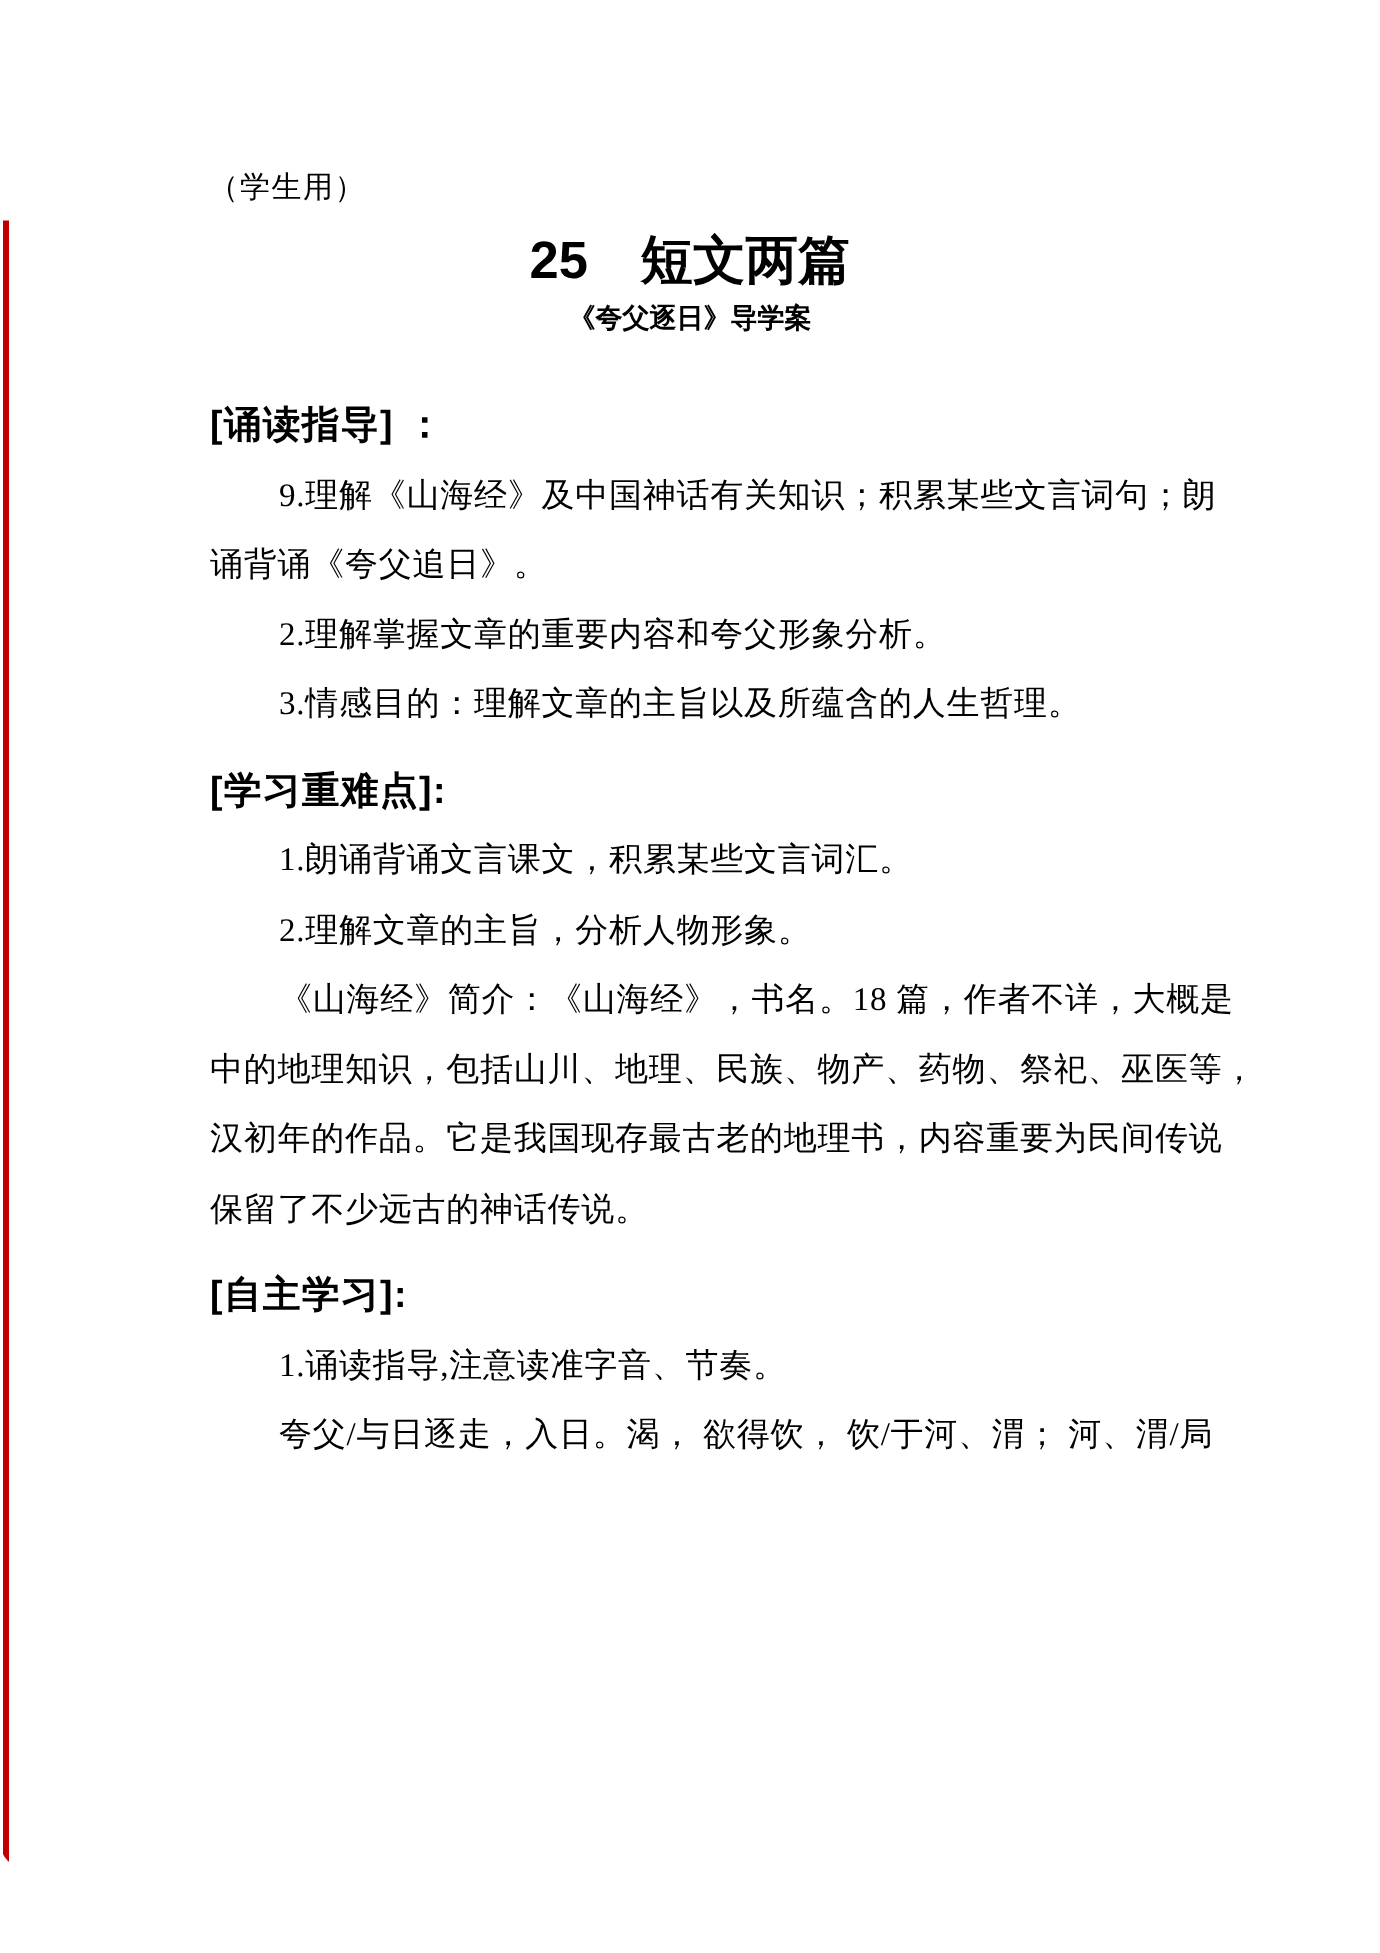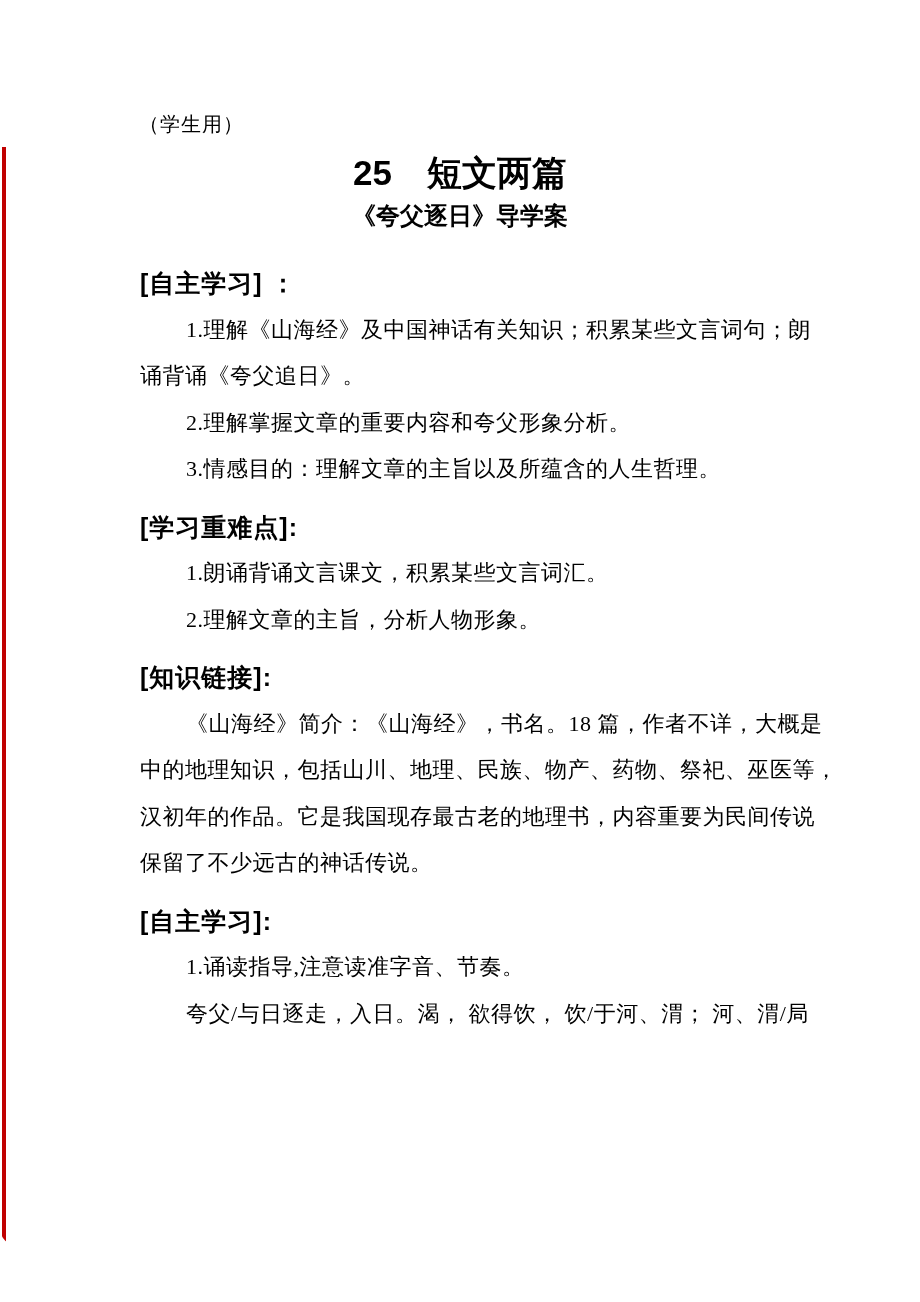--- a/index.html
+++ b/index.html
@@ -41,21 +41,21 @@
     font-size: 35px;
     font-weight: bold;
     font-family: Liberation Sans, sans-serif;
   }
   .doc-subtitle {
     position: absolute;
     left: 0;
     top: 200px;
     width: 920px;
     text-align: center;
-    font-size: 24px;
+    font-size: 18px;
     font-weight: bold;
     font-family: "Liberation Sans", "DejaVu Sans", sans-serif;
   }
   .doc-content {
     position: absolute;
     left: 140px;
     top: 240px;
     width: 700px;
   }
   .section-heading {
@@ -81,29 +81,28 @@
 </style>
 </head>
 <body>
 
 <div class="doc-page" style="background: rgb(255, 255, 255); color: rgb(0, 0, 0);">
   <div class="red-bar" style="background: rgb(192, 0, 0);"></div>
   <div class="doc-tag">（学生用）</div>
   <div class="doc-title">25　短文两篇</div>
   <div class="doc-subtitle">《夸父逐日》导学案</div>
   <div class="doc-content">
-      <div class="section-heading first">[自主学习] ：</div>
-      <div class="body-line indent">1.理解《山海经》及中国神话有关知识；积累某些文言词句；朗</div>
+      <div class="section-heading first">[诵读指导] ：</div>
+      <div class="body-line indent">9.理解《山海经》及中国神话有关知识；积累某些文言词句；朗</div>
       <div class="body-line">诵背诵《夸父追日》。</div>
       <div class="body-line indent">2.理解掌握文章的重要内容和夸父形象分析。</div>
       <div class="body-line indent">3.情感目的：理解文章的主旨以及所蕴含的人生哲理。</div>
       <div class="section-heading">[学习重难点]:</div>
       <div class="body-line indent">1.朗诵背诵文言课文，积累某些文言词汇。</div>
       <div class="body-line indent">2.理解文章的主旨，分析人物形象。</div>
-      <div class="section-heading">[知识链接]:</div>
       <div class="body-line indent">《山海经》简介：《山海经》，书名。18 篇，作者不详，大概是</div>
       <div class="body-line">中的地理知识，包括山川、地理、民族、物产、药物、祭祀、巫医等，</div>
       <div class="body-line">汉初年的作品。它是我国现存最古老的地理书，内容重要为民间传说</div>
       <div class="body-line">保留了不少远古的神话传说。</div>
       <div class="section-heading">[自主学习]:</div>
       <div class="body-line indent">1.诵读指导,注意读准字音、节奏。</div>
       <div class="body-line indent">夸父/与日逐走，入日。渴， 欲得饮， 饮/于河、渭； 河、渭/局</div>
     </div>
 </div>
 

